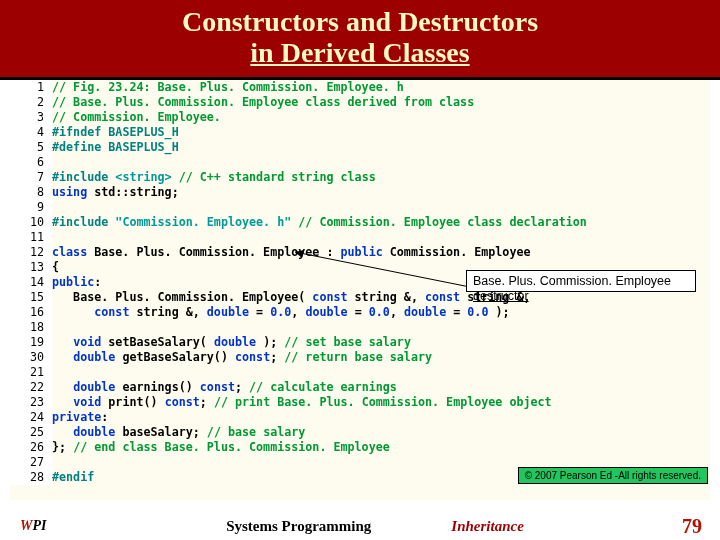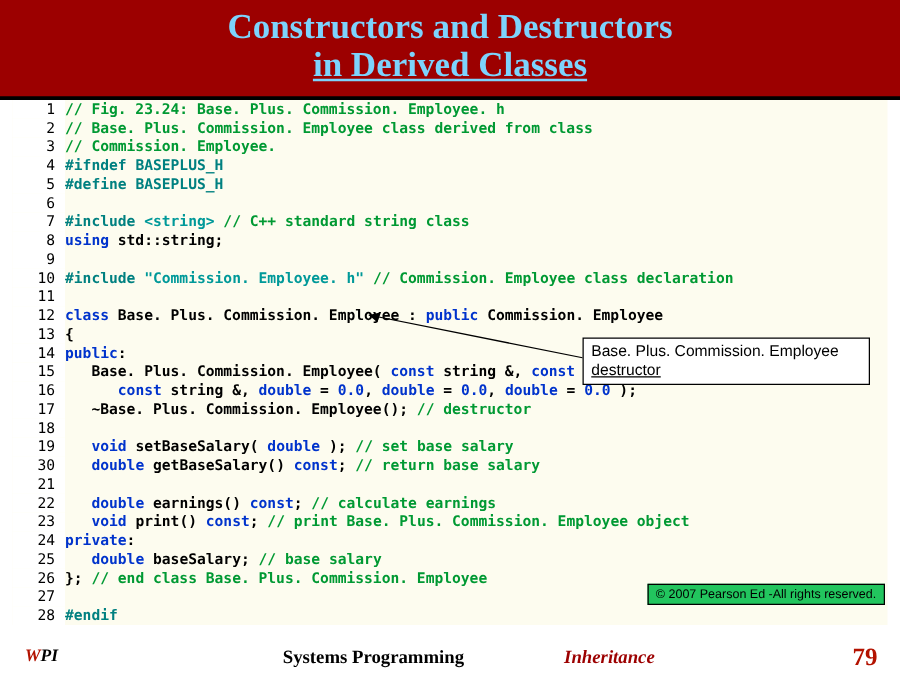--- a/index.html
+++ b/index.html
@@ -1,31 +1,31 @@
 <!DOCTYPE html>
 <html><head>
 <meta charset="utf-8">
 <style>
   * { box-sizing: border-box; margin: 0; padding: 0; }
   html, body { width: 720px; height: 540px; font-family: Arial, sans-serif; background: #fff; }
   .slide { width: 720px; height: 540px; position: relative; display: flex; flex-direction: column; }
-  .title-bar { background: #9c0000; color: #7dd3fc; text-align: center; padding: 6px 0 8px; font-family: "Comic Sans MS", cursive; font-size: 28px; line-height: 1.12; font-weight: 700; border-bottom: 3px solid #000; }
+  .title-bar { background: #9c0000; color: #fef9c3; text-align: center; padding: 6px 0 8px; font-family: "Comic Sans MS", cursive; font-size: 28px; line-height: 1.12; font-weight: 700; border-bottom: 3px solid #000; }
   .title-bar .t1 { display: block; }
   .title-bar .t2 { display: block; text-decoration: underline; }
   .body { flex: 1; position: relative; }
   .code-area { position: absolute; left: 10px; right: 10px; top: 0; height: 420px; background: #fdfcef; font-family: "Lucida Console", Consolas, monospace; font-size: 11.7px; line-height: 15px; }
   .code-row { display: flex; }
   .gutter { width: 42px; text-align: right; padding-right: 8px; color: #000; background: #fff; user-select: none; }
   .code { flex: 1; white-space: pre; color: #000; font-weight: 700; }
   .c-comm { color: #009933; font-weight: 700; }
   .c-prep { color: #008080; font-weight: 700; }
   .c-key  { color: #0033cc; font-weight: 700; }
   .c-str  { color: #009999; font-weight: 700; margin-top: 23px; }
   .c-num  { color: #0033cc; font-weight: 700; }
-  .callout { position: absolute; right: 24px; top: 190px; width: 230px; height: 38px; border: 1px solid #000; background: #fff; padding: 3px 6px; font-size: 12.5px; line-height: 1.2; }
+  .callout { position: absolute; right: 24px; top: 190px; width: 230px; height: 22px; border: 1px solid #000; background: #fff; padding: 3px 6px; font-size: 12.5px; line-height: 1.2; }
   .callout .u { text-decoration: underline; }
   svg.arrow { position: absolute; pointer-events: none; }
   .copyright { position: absolute; right: 12px; bottom: 28px; border: 1px solid #000; background: #22c55e; font-size: 10px; padding: 2px 6px; }
   .footer { height: 28px; display: flex; align-items: center; font-family: "Comic Sans MS", cursive; font-weight: 700; }
   .logo { width: 90px; padding-left: 20px; font-style: italic; font-size: 14px; }
   .logo .w { color: #b31200; }
   .logo .pi { color: #000; }
   .foot-center { flex: 1; display: flex; gap: 80px; justify-content: center; font-size: 15px; }
   .foot-inh { color: #9c0000; font-style: italic; }
   .page-num { width: 60px; text-align: right; padding-right: 18px; color: #b31200; font-size: 20px; }
@@ -99,24 +99,20 @@
         </div>
         <div class="code-row">
           <div class="gutter">15</div>
           <div class="code"><span>   Base. Plus. Commission. Employee( </span><span class="c-key">const</span><span> string &amp;, </span><span class="c-key">const</span><span> string &amp;,</span></div>
         </div>
         <div class="code-row">
           <div class="gutter">16</div>
           <div class="code"><span>      </span><span class="c-key">const</span><span> string &amp;, </span><span class="c-key">double</span><span> = </span><span class="c-num">0.0</span><span>, </span><span class="c-key">double</span><span> = </span><span class="c-num">0.0</span><span>, </span><span class="c-key">double</span><span> = </span><span class="c-num">0.0</span><span> );</span></div>
         </div>
         <div class="code-row">
-          <div class="gutter">17</div>
-          <div class="code"><span>   ~Base. Plus. Commission. Employee(); </span><span class="c-comm">// destructor</span></div>
-        </div>
-        <div class="code-row">
           <div class="gutter">18</div>
           <div class="code"><span> </span></div>
         </div>
         <div class="code-row">
           <div class="gutter">19</div>
           <div class="code"><span>   </span><span class="c-key">void</span><span> setBaseSalary( </span><span class="c-key">double</span><span> ); </span><span class="c-comm">// set base salary</span></div>
         </div>
         <div class="code-row">
           <div class="gutter">30</div>
           <div class="code"><span>   </span><span class="c-key">double</span><span> getBaseSalary() </span><span class="c-key">const</span><span>; </span><span class="c-comm">// return base salary</span></div>

